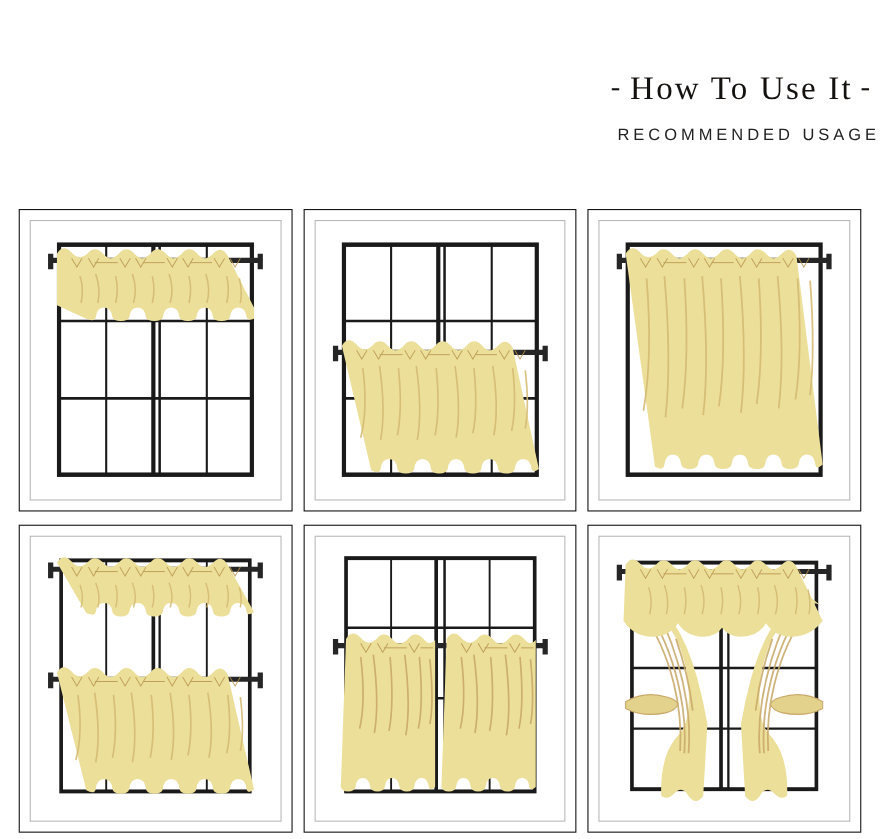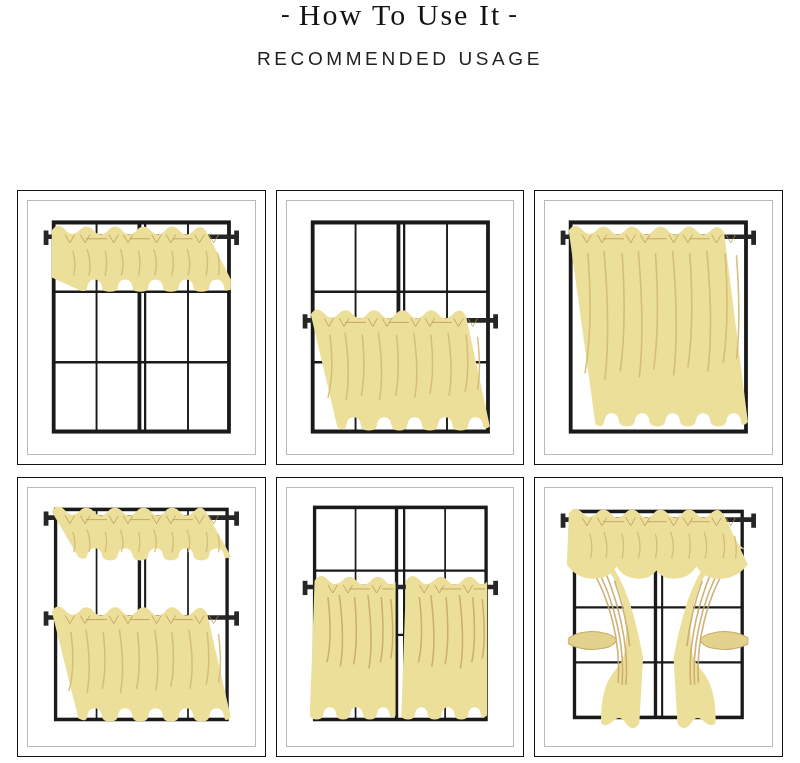--- a/index.html
+++ b/index.html
@@ -5,35 +5,35 @@
   html,body{margin:0;padding:0;}
   body{
     width:800px;height:763px;
     background:#ffffff;
     font-family:"Liberation Sans", sans-serif;
     overflow:hidden;
   }
   .page{position:relative;width:800px;height:763px;background:#fff;}
 
   
-  .header{width:100%;text-align:center;box-sizing:border-box;}
+  .header{width:100%;text-align:right;padding-top:66px;box-sizing:border-box;}
   .title{
     font-family:"Liberation Serif", serif;
     font-size:30px;
     color:#14110f;
     letter-spacing:2.0px;
     line-height:1;
     white-space:nowrap;
     font-weight:400;
   }
   .title .dash{font-size:26px;vertical-align:3px;padding:0 7px;}
   .subtitle{
     margin-top:18px;
     font-family:"Liberation Sans", sans-serif;
-    font-size:19px;
+    font-size:15px;
     letter-spacing:3.6px;
     color:#222021;
     white-space:nowrap;
   }
 
   
   .grid{
     position:absolute;
     left:17px; top:190px;
     width:766px;

